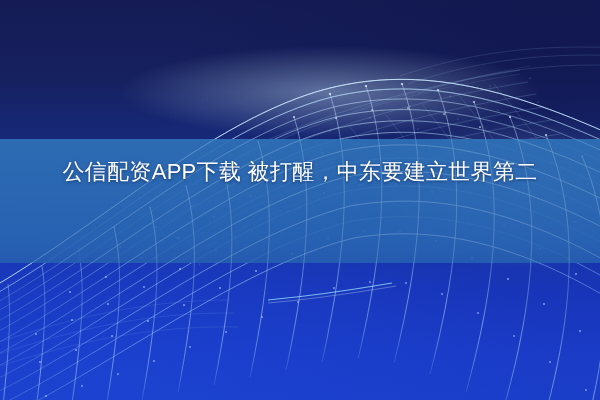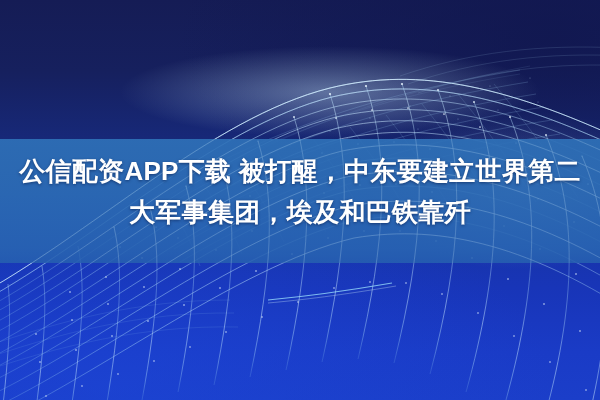--- a/index.html
+++ b/index.html
@@ -63,22 +63,22 @@
   .mesh-svg { display: block; width: 600px; height: 400px; }
 
   
   .headline {
     position: absolute;
     left: 0;
     right: 0;
     top: 151px;
     text-align: center;
     color: #ffffff;
-    font-size: 26px;
-    font-weight: bold;
+    font-size: 22px;
+    font-weight: normal;
     line-height: 41px;
     letter-spacing: 0.3px;
     text-shadow: 0 1px 3px rgba(6,18,60,0.55);
     white-space: nowrap;
   }
   .headline .line { display: block; }
 </style>
 </head>
 <body>
 
@@ -344,16 +344,15 @@
         <path d="M 294,117 C 314,181 310,259 286,370"></path>
         <path d="M 366,86 C 390,156 386,241 358,359"></path>
         <path d="M 438,90 C 466,164 462,253 430,374"></path>
         <path d="M 510,117 C 542,196 538,290 502,414"></path>
       </g>
     </svg>
   </div>
 
   <div class="headline">
     <span class="line">公信配资APP下载 被打醒，中东要建立世界第二</span>
-    <span class="line">大军事集团，埃及和巴铁靠歼</span>
   </div>
 
 </div>
 
 </body></html>

